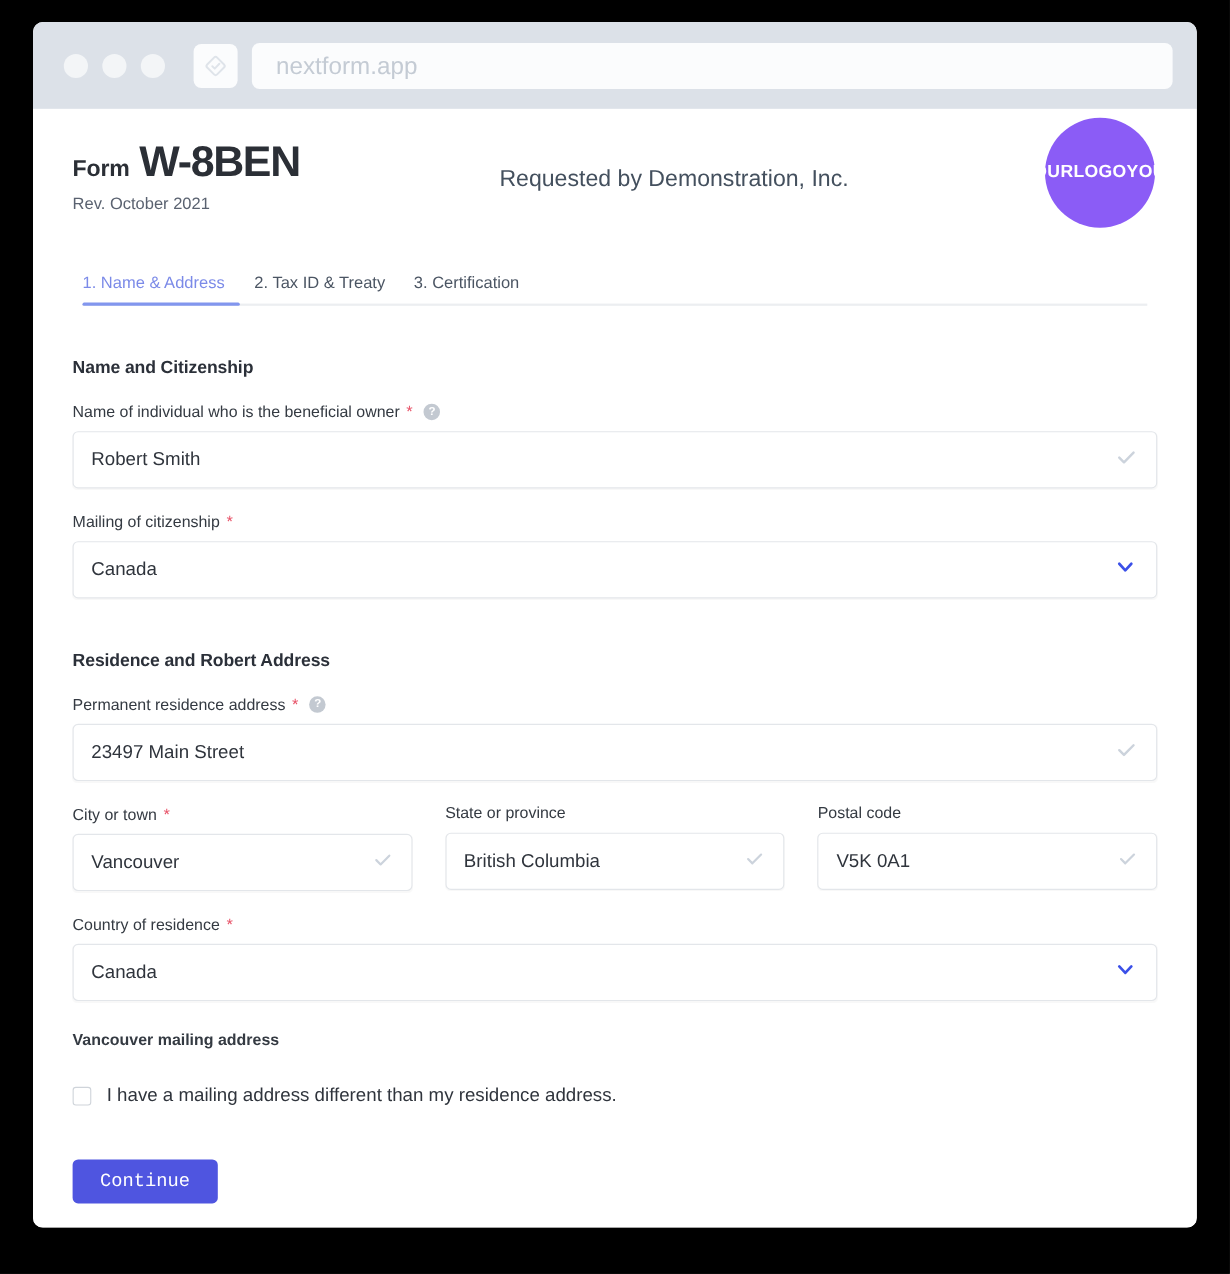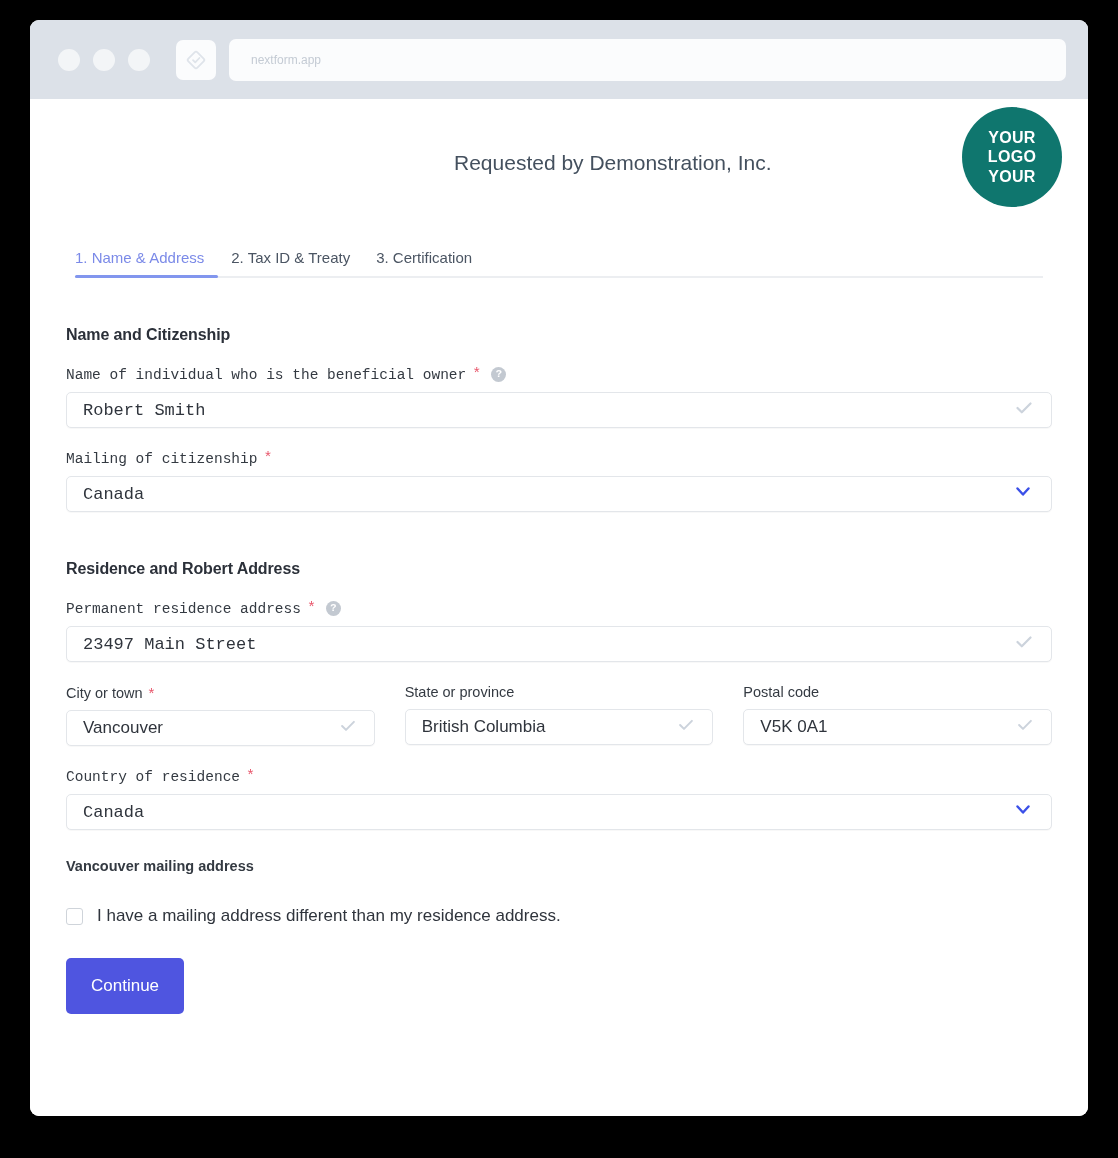--- a/index.html
+++ b/index.html
@@ -48,21 +48,21 @@
   }
   .sq-btn svg { display: block; }
   .urlbar {
     flex: 1;
     height: 42px;
     background: #fbfcfd;
     border-radius: 7px;
     display: flex;
     align-items: center;
     padding: 0 22px;
-    font-size: 12px;
+    font-size: 22px;
     color: #c4cbd4;
     font-family: "Liberation Sans", sans-serif;
   }
 
   
   .page {
     position: relative;
     padding: 0 18px 0 18px;
     background: #ffffff;
     height: calc(100% - 79px);
@@ -100,29 +100,29 @@
   }
   .requested {
     position: absolute;
     left: 406px;
     top: 52px;
     font-size: 21px;
     color: #44505e;
   }
   .logo {
     position: absolute;
-    right: 8px;
+    right: 20px;
     top: 8px;
     width: 100px;
     height: 100px;
     border-radius: 50%;
-    background: #0f766e;
+    background: #8b5cf6;
     color: #ffffff;
     display: flex;
-    flex-direction: column;
+    flex-direction: row;
     align-items: center;
     justify-content: center;
     font-weight: bold;
     font-size: 16px;
     line-height: 1.22;
     letter-spacing: 0.3px;
     text-align: center;
   }
 
   
@@ -154,21 +154,21 @@
 
   
   .form-body { padding: 0 18px; }
   .section-title {
     font-size: 16px;
     font-weight: bold;
     color: #2b3039;
     margin: 48px 0 0 0;
     letter-spacing: -0.1px;
   }
-  .field { margin-top: 22px; font-family: Liberation Mono, monospace; }
+  .field { margin-top: 22px; }
   .label {
     font-size: 14.5px;
     color: #343a42;
     margin-bottom: 9px;
     display: flex;
     align-items: center;
     gap: 3px;
   }
   .req { color: #e8566b; font-size: 15px; margin-left: 3px; }
   .help {
@@ -181,21 +181,21 @@
     color: #ffffff;
     font-size: 10.5px;
     font-weight: bold;
     margin-left: 7px;
     cursor: pointer;
     line-height: 1;
   }
 
   .control {
     position: relative;
-    height: 36px;
+    height: 52px;
     border: 1px solid #e3e6ea;
     border-radius: 5px;
     background: #ffffff;
     display: flex;
     align-items: center;
     padding: 0 46px 0 16px;
     font-size: 17px;
     color: #2f343c;
     box-shadow: 0 1px 1px rgba(20,25,35,0.03);
   }
@@ -237,32 +237,32 @@
     width: 17px; height: 17px;
     border: 1px solid #cfd4da;
     border-radius: 3px;
     background: #ffffff;
     flex: none;
     cursor: pointer;
   }
   .checklabel { font-size: 17px; color: #2f343c; }
 
   .btn-primary {
-    margin-top: 32px;
+    margin-top: 48px;
     display: inline-flex;
     align-items: center;
     justify-content: center;
-    height: 56px;
+    height: 40px;
     padding: 0 25px;
     background: #4f55e0;
     color: #ffffff;
     border: none;
     border-radius: 5px;
     font-size: 17px;
-    font-family: Liberation Sans, sans-serif;
+    font-family: Liberation Mono, monospace;
     cursor: pointer;
   }
   .bottom-pad { height: 30px; }
 </style>
 </head>
 <body>
 
 <div class="window">
 
   <div class="chrome">
@@ -278,20 +278,27 @@
       </svg>
     </div>
     <div class="urlbar">
       <span>nextform.app</span>
     </div>
   </div>
 
   <div class="page">
 
     <div class="form-header">
+      <div class="title-block">
+        <div class="title-line">
+          <span class="form-word">Form</span>
+          <span class="form-code">W-8BEN</span>
+        </div>
+        <div class="rev">Rev. October 2021</div>
+      </div>
       <div class="requested">Requested by Demonstration, Inc.</div>
       <div class="logo">
         <span>YOUR</span>
         <span>LOGO</span>
         <span>YOUR</span>
       </div>
     </div>
 
     <div class="tabs">
       <div class="tab active">1. Name &amp; Address</div>

